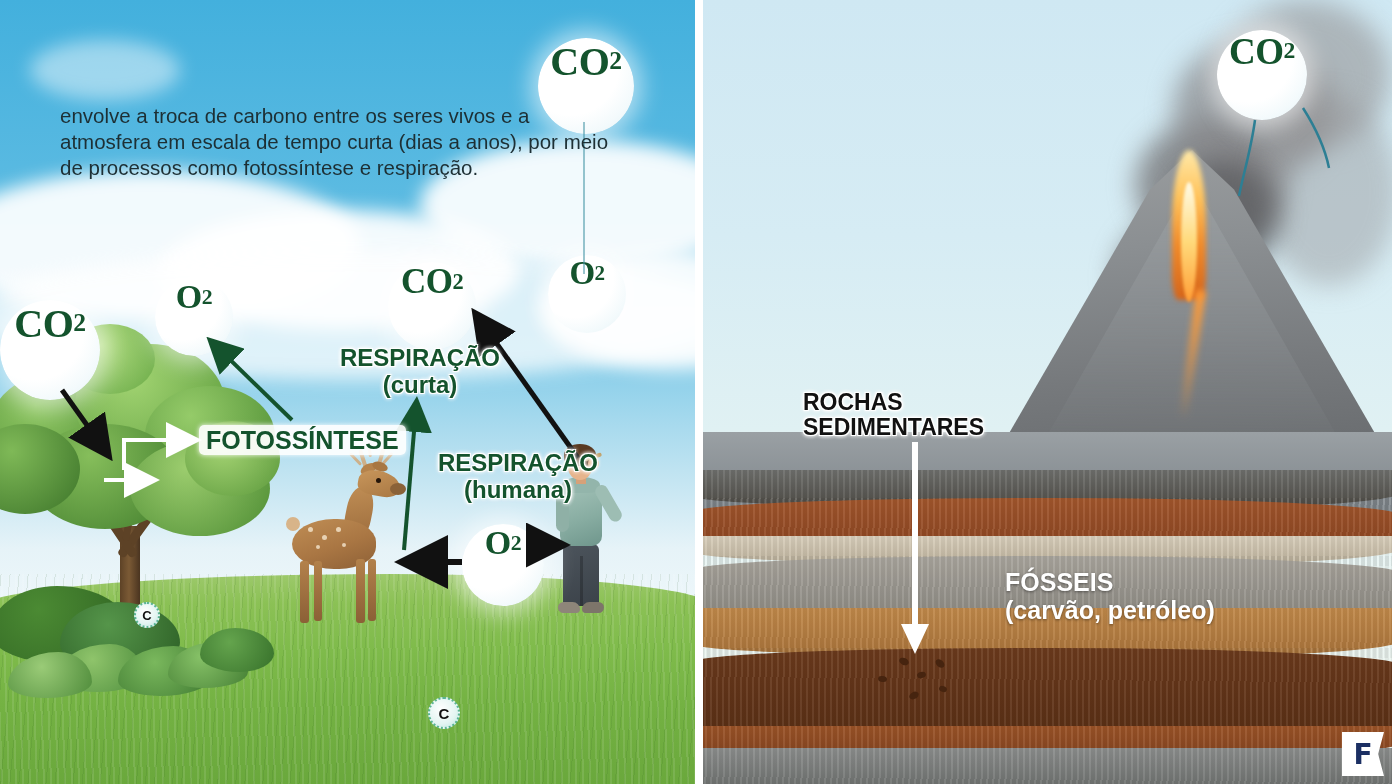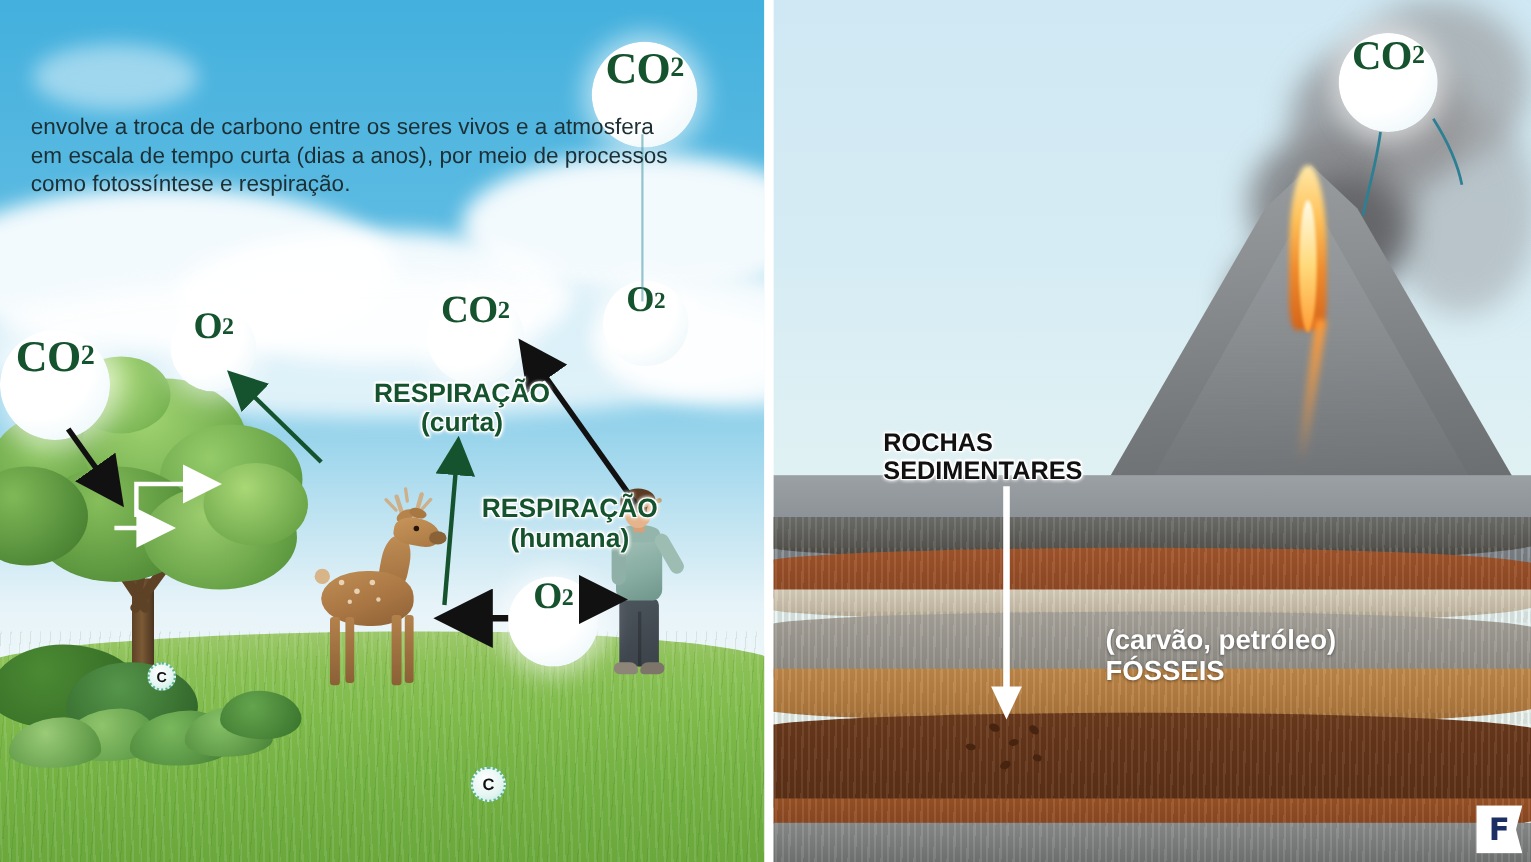--- a/index.html
+++ b/index.html
@@ -214,21 +214,21 @@
     display:flex; flex-direction:column; justify-content:center;
   }
   .logo-small{ color:#93a4c6; font-size:7px; letter-spacing:2.2px; font-weight:700; }
   .logo-big{ color:#fff; font-size:21px; font-weight:900; letter-spacing:.5px;
              line-height:1; font-family:"DejaVu Sans", sans-serif; }
 
   
   .textblock { position:absolute; z-index:40; }
   .tb-title { color:#14532d; font-weight:700; font-size:23px; letter-spacing:-.2px;
               margin-bottom:3px; }
-  .tb-body  { color:#1d2f34; font-size:20.5px; line-height:1.28; font-weight:400; }
+  .tb-body  { color:#1d2f34; font-size:20.5px; line-height:1.28; font-weight:400;margin-left:32px; }
   #text-left  { left:28px; top:103px; width:590px; }
 
   .c-marker{
     position:absolute; width:26px; height:26px; border-radius:50%;
     background:radial-gradient(circle at 40% 35%,#ffffff,#e4f5f2 60%,#bde6dd 100%);
     border:2px dotted rgba(46,160,120,.75);
     display:flex; align-items:center; justify-content:center;
     font-size:13px; font-weight:700; color:#111; z-index:45;
     font-family:"Liberation Sans", sans-serif;
   }
@@ -370,20 +370,21 @@
 
       <line x1="404" y1="550" x2="416" y2="408" stroke="#14532d" stroke-width="4" marker-end="url(#mk-green)"></line>
 
       <line x1="578" y1="458" x2="480" y2="320" stroke="#111" stroke-width="5" marker-end="url(#mk-black)"></line>
 
       <line x1="462" y1="562" x2="412" y2="562" stroke="#111" stroke-width="6" marker-end="url(#mk-black)"></line>
 
       <line x1="528" y1="545" x2="556" y2="545" stroke="#111" stroke-width="5" marker-end="url(#mk-black)"></line>
     </svg>
 
+    <div class="chip" style="left:199px; top:425px; font-size:25px;">FOTOSSÍNTESE</div>
 
     <div class="chip plain" style="left:340px; top:345px; font-size:24px; text-align:center;">
       <span>RESPIRAÇÃO</span>
       <span class="sub2">(curta)</span>
     </div>
 
     <div class="chip plain" style="left:438px; top:450px; font-size:24px; text-align:center;">
       <span>RESPIRAÇÃO</span>
       <span class="sub2">(humana)</span>
     </div>
@@ -453,22 +454,22 @@
       <line x1="212" y1="442" x2="212" y2="630" stroke="#ffffff" stroke-width="6"></line>
       <path d="M198,624 L212,654 L226,624 z" fill="#ffffff"></path>
     </svg>
 
     <div class="chip plain" style="left:100px; top:390px; font-size:23px; color:#111; font-weight:700; line-height:1.1;">
       <span>ROCHAS</span>
       <span class="sub2">SEDIMENTARES</span>
     </div>
 
     <div style="position:absolute; left:302px; top:568px; font-size:25px; color:#ffffff; font-weight:700; line-height:1.12; z-index:50; text-shadow:0 1px 3px rgba(0,0,0,.45);">
+      <div>FÓSSEIS</div>
       <div>(carvão, petróleo)</div>
-      <div>FÓSSEIS</div>
     </div>
 
   </div>
 
   <div class="logo">
     <div class="logo-badge">
       <span>F</span>
     </div>
   </div>
 

